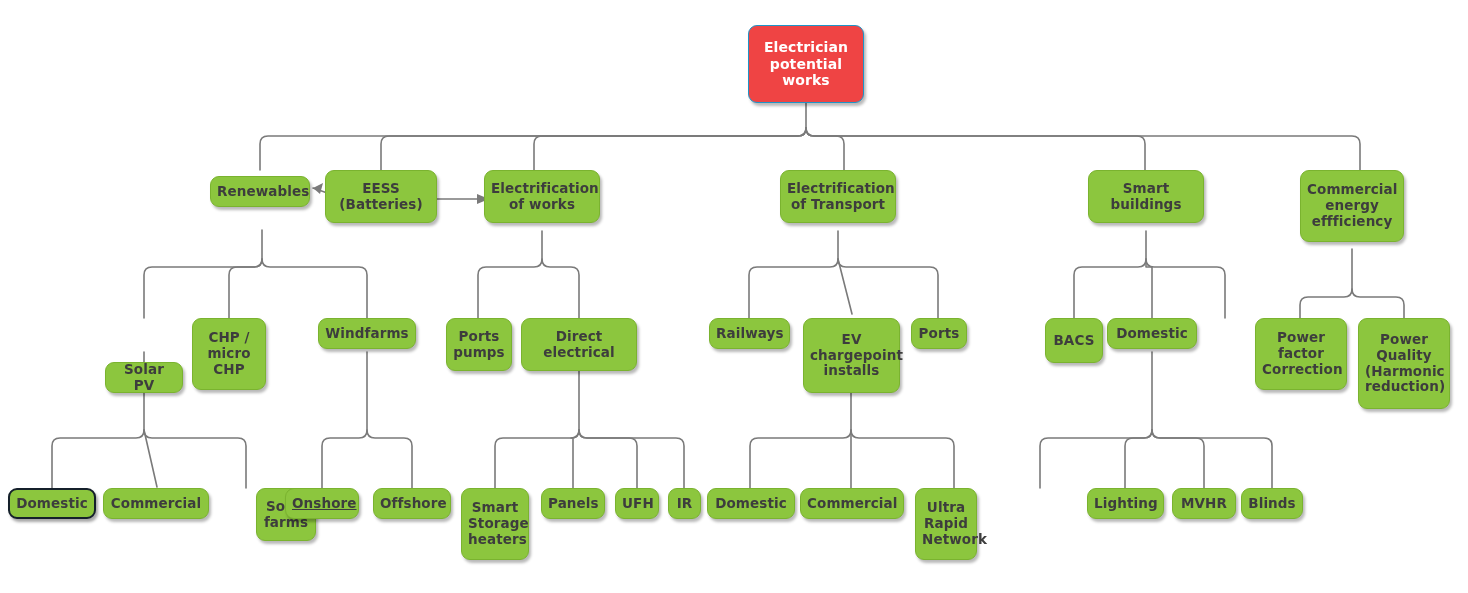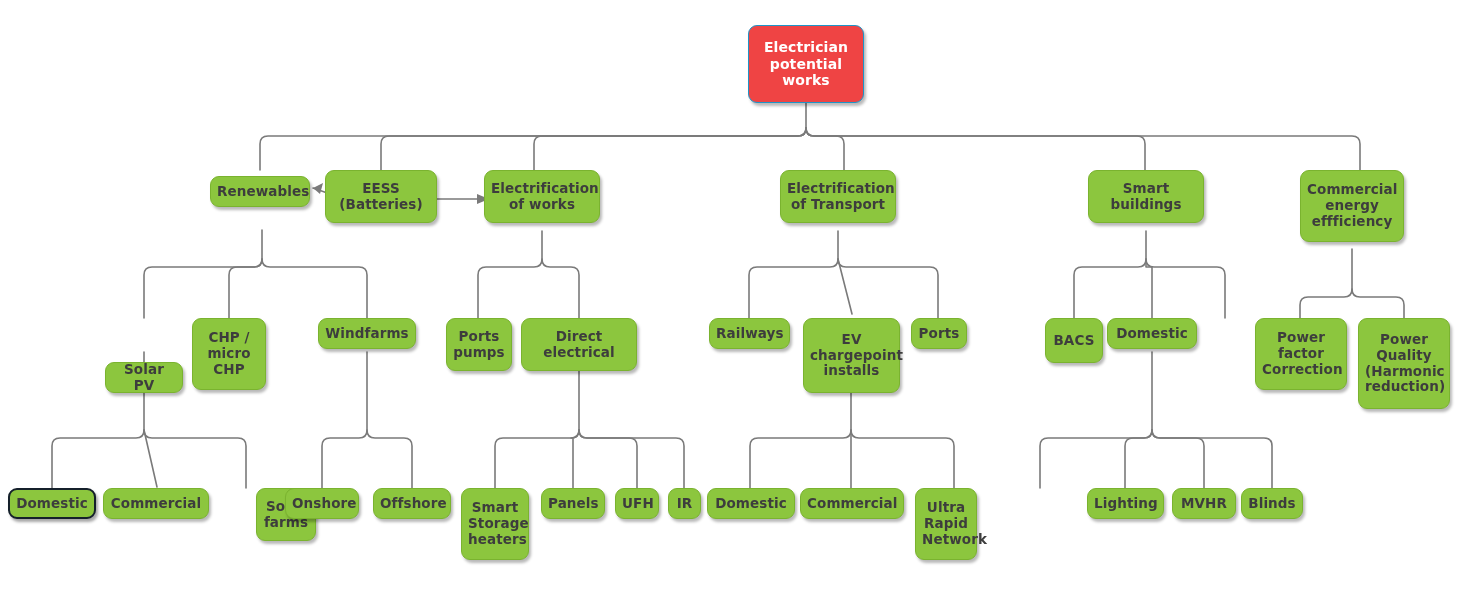--- a/index.html
+++ b/index.html
@@ -286,21 +286,21 @@
     </span>
   </div>
 
   <div class="node node-green" style="left:216px; top:488px; width:60px; height:53px;margin-left:40px;">
     <span>
       <span>Solar</span>
       <span>farms</span>
     </span>
   </div>
 
-  <div class="node node-green" style="left:285px; top:488px; width:74px; height:31px;">
+  <div class="node node-green" style="left:285px; top:488px; width:74px; height:31px;text-decoration:underline;">
     <span>
       <span>Onshore</span>
     </span>
   </div>
 
   <div class="node node-green" style="left:373px; top:488px; width:78px; height:31px;">
     <span>
       <span>Offshore</span>
     </span>
   </div>

